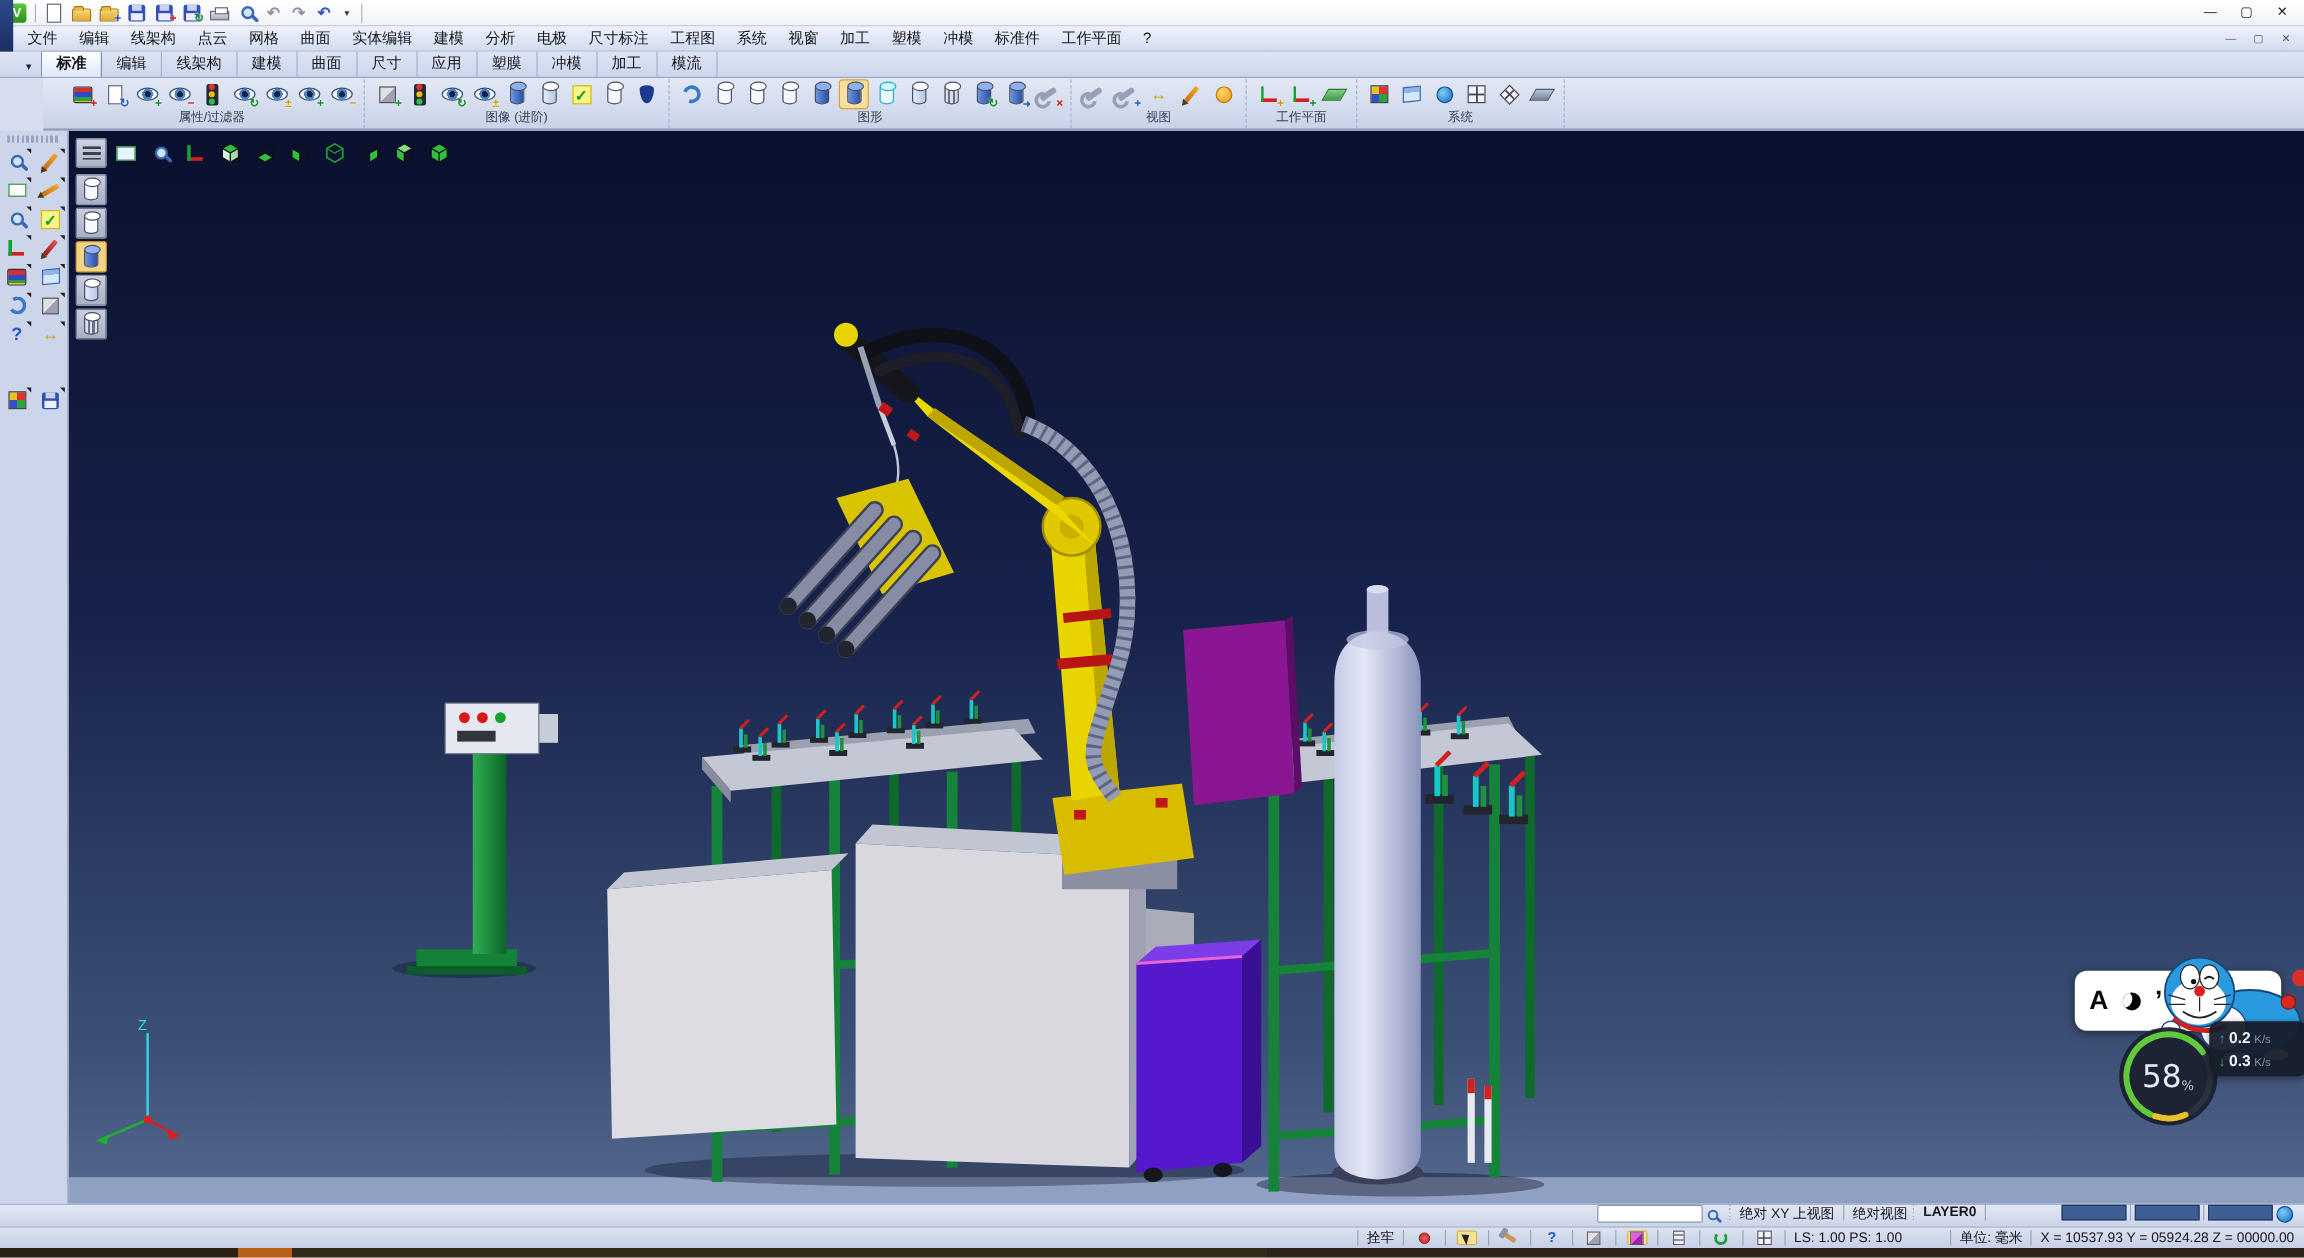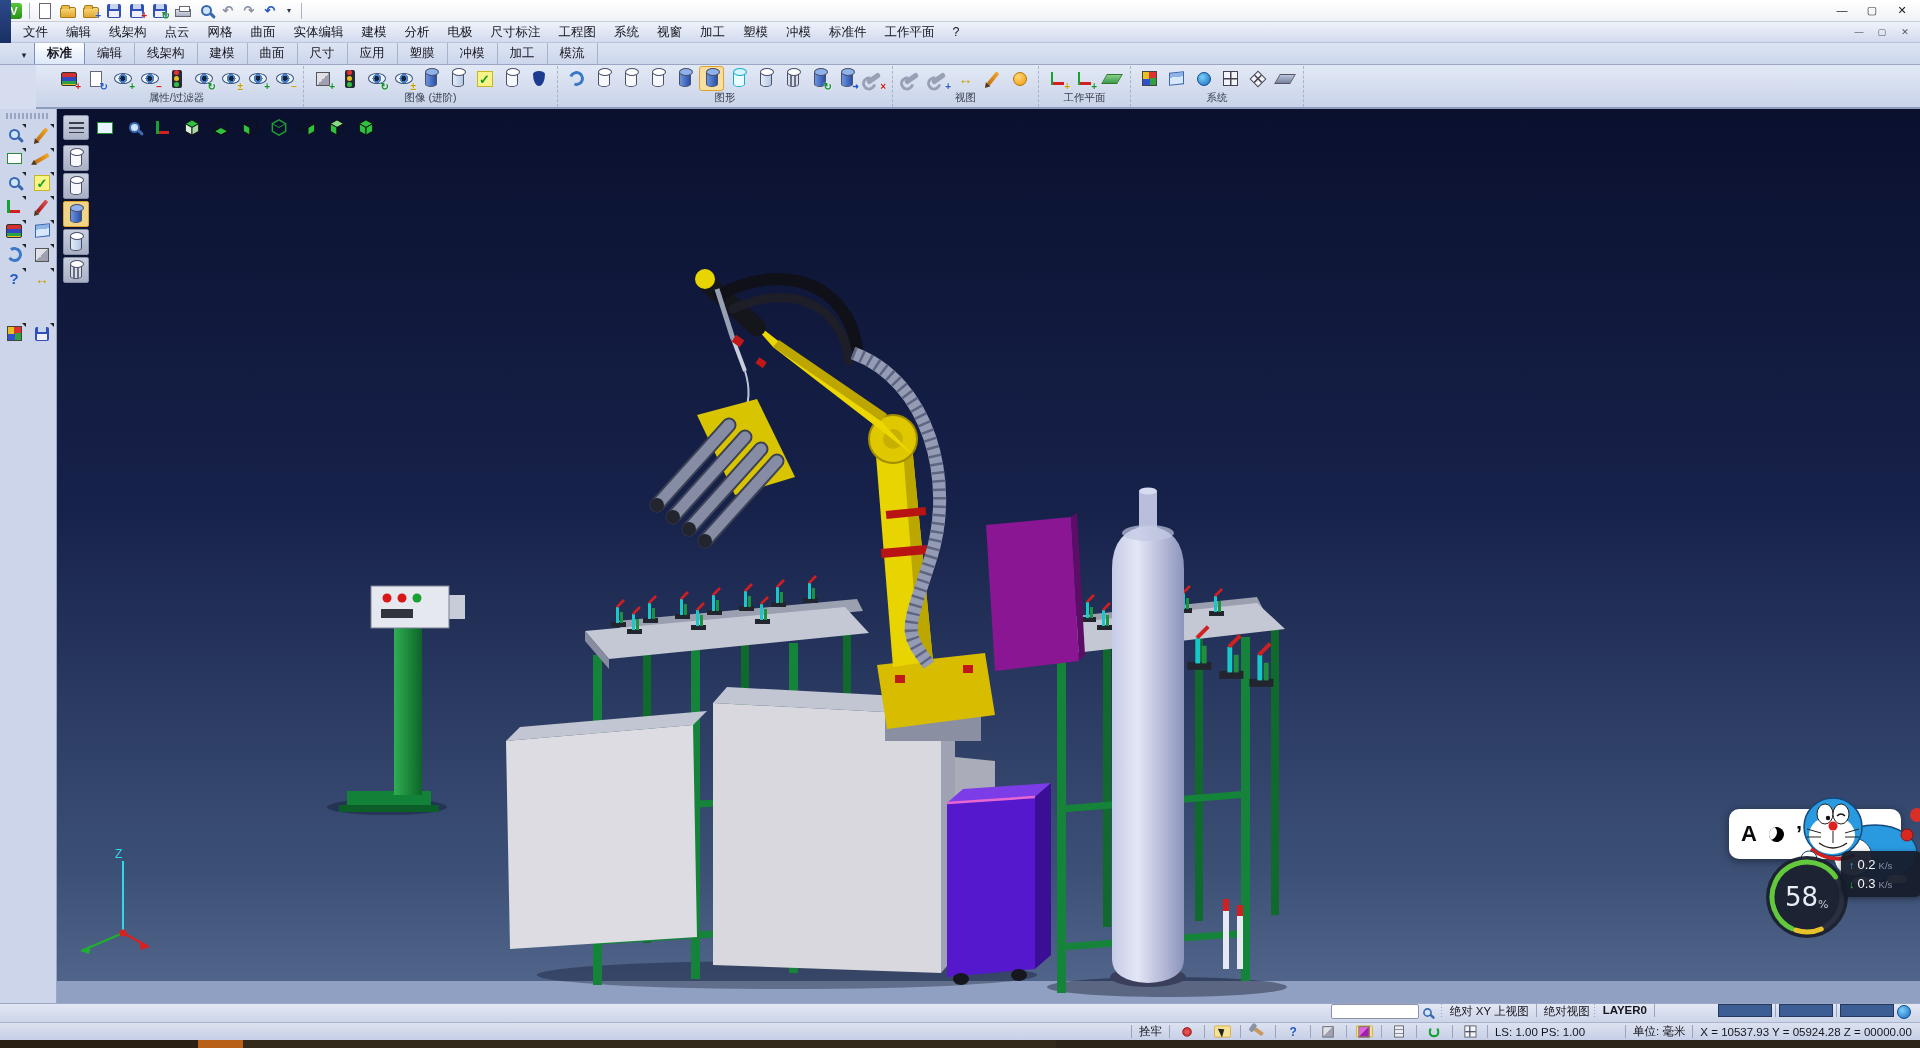--- a/index.html
+++ b/index.html
@@ -127,21 +127,21 @@
   .moon::after { content:""; position:absolute; left:-7px; top:-2px; width:15px; height:15px; border-radius:50%; background:#fff; }
   .ime-q { font-size:22px; font-weight:bold; color:#0a0a0a; }
   .dora { position:absolute; left:84px; top:-2px; }
   .ring { position:absolute; left:48px; top:58px; }
   .ringtxt { font-size:26px; fill:#e8ecf4; font-family:"DejaVu Sans",sans-serif; }
   .ringpct { font-size:11px; fill:#c8ccd8; }
   .pill { position:absolute; left:126px; top:56px; width:82px; background:rgba(22,28,42,.95); border-radius:8px; padding:6px 8px; display:flex; flex-direction:column; gap:4px; box-shadow:0 2px 6px rgba(0,0,0,.4); }
   .prow { display:flex; align-items:baseline; gap:3px; }
   .parr { font-size:11px; font-weight:bold; }
   .pup { color:#4a9ae8; } .pdn { color:#3cb84c; }
-  .pnum { color:#f2f4f8; font-weight:normal; font-size:13px; }
+  .pnum { color:#f2f4f8; font-weight:bold; font-size:13px; }
   .punit { color:#8892a8; font-size:9.5px; }
 
   
   .status1 { height:19px; background:linear-gradient(#e2e7f4,#ccd4e8); display:flex; align-items:flex-start; font-size:11.5px; color:#15151c; border-top:1px solid #9aa6c4; padding:0 6px; }
   .qsearch { margin-left:auto; width:88px; height:15px; background:#fff; border:1px solid #8a94ae; border-radius:2px; font-size:11px; padding:0 3px; }
   .s-sep { width:1px; height:13px; background:#9aa4bc; margin:0 7px; }
   .s-dots { width:5px; height:13px; background:repeating-linear-gradient(#9aa4bc 0 1px,transparent 1px 3px) 0 0/1px 100% no-repeat; margin:0 4px; }
   .swatch { width:54px; height:13px; background:#3d5e94; border:1px solid #24385e; }
   .stext { white-space:nowrap; }
   .bold { font-weight:bold; }

